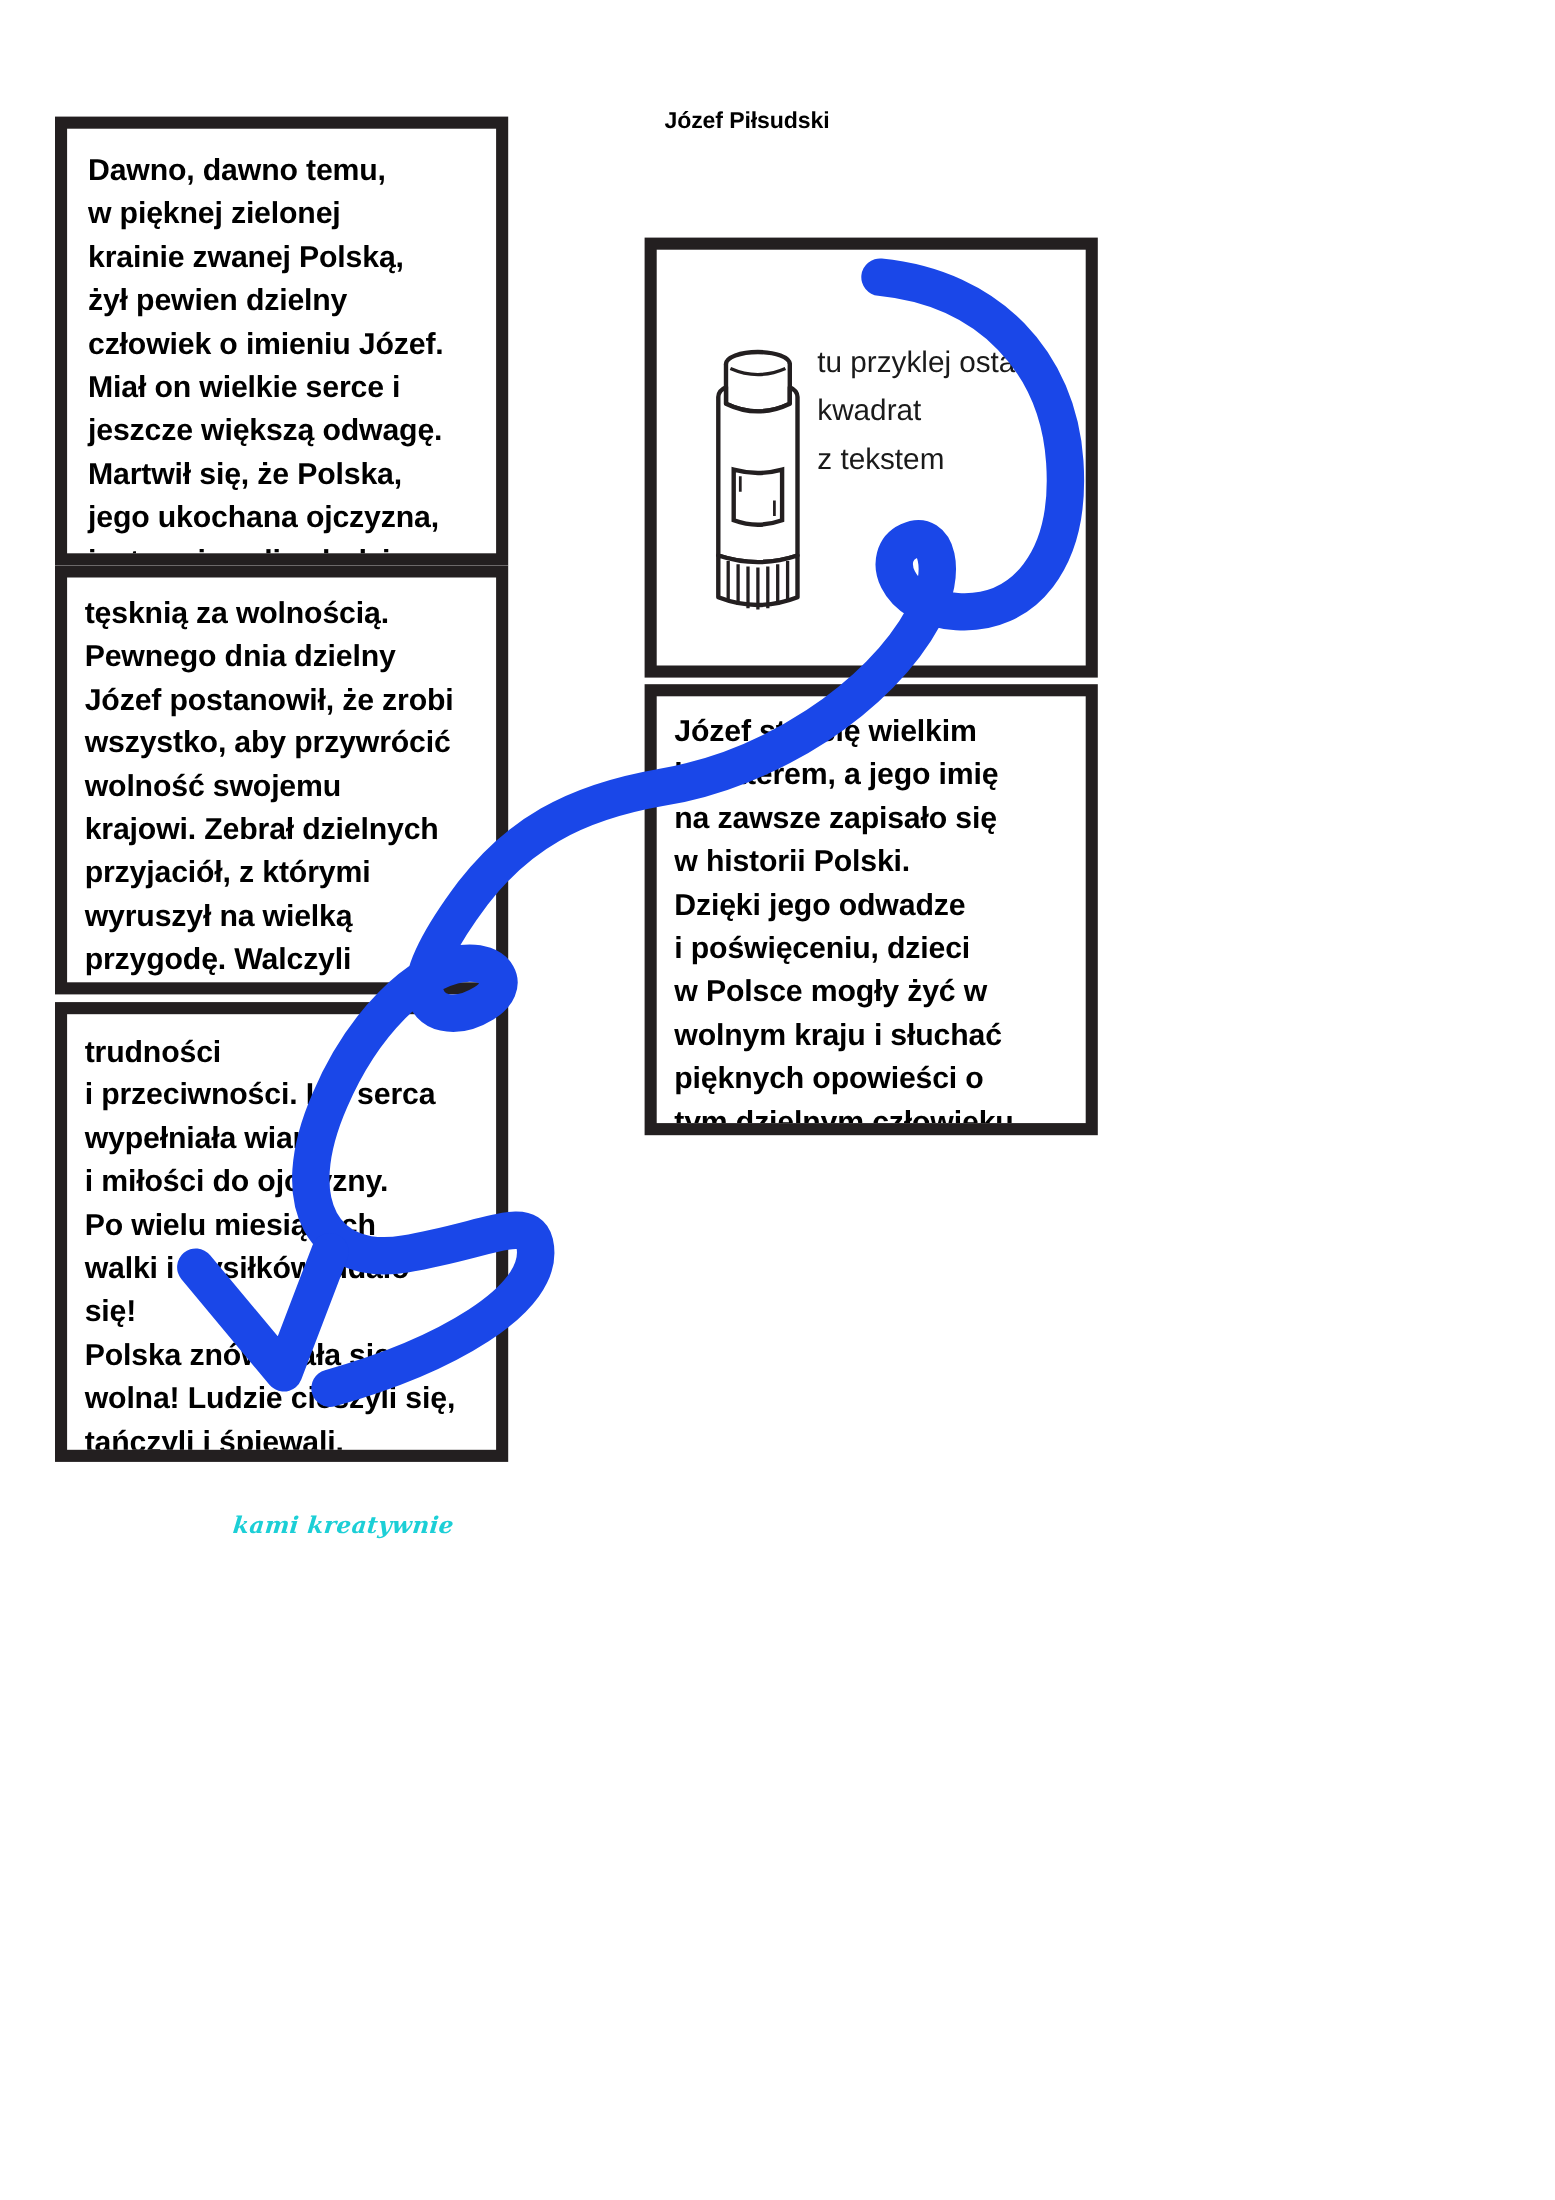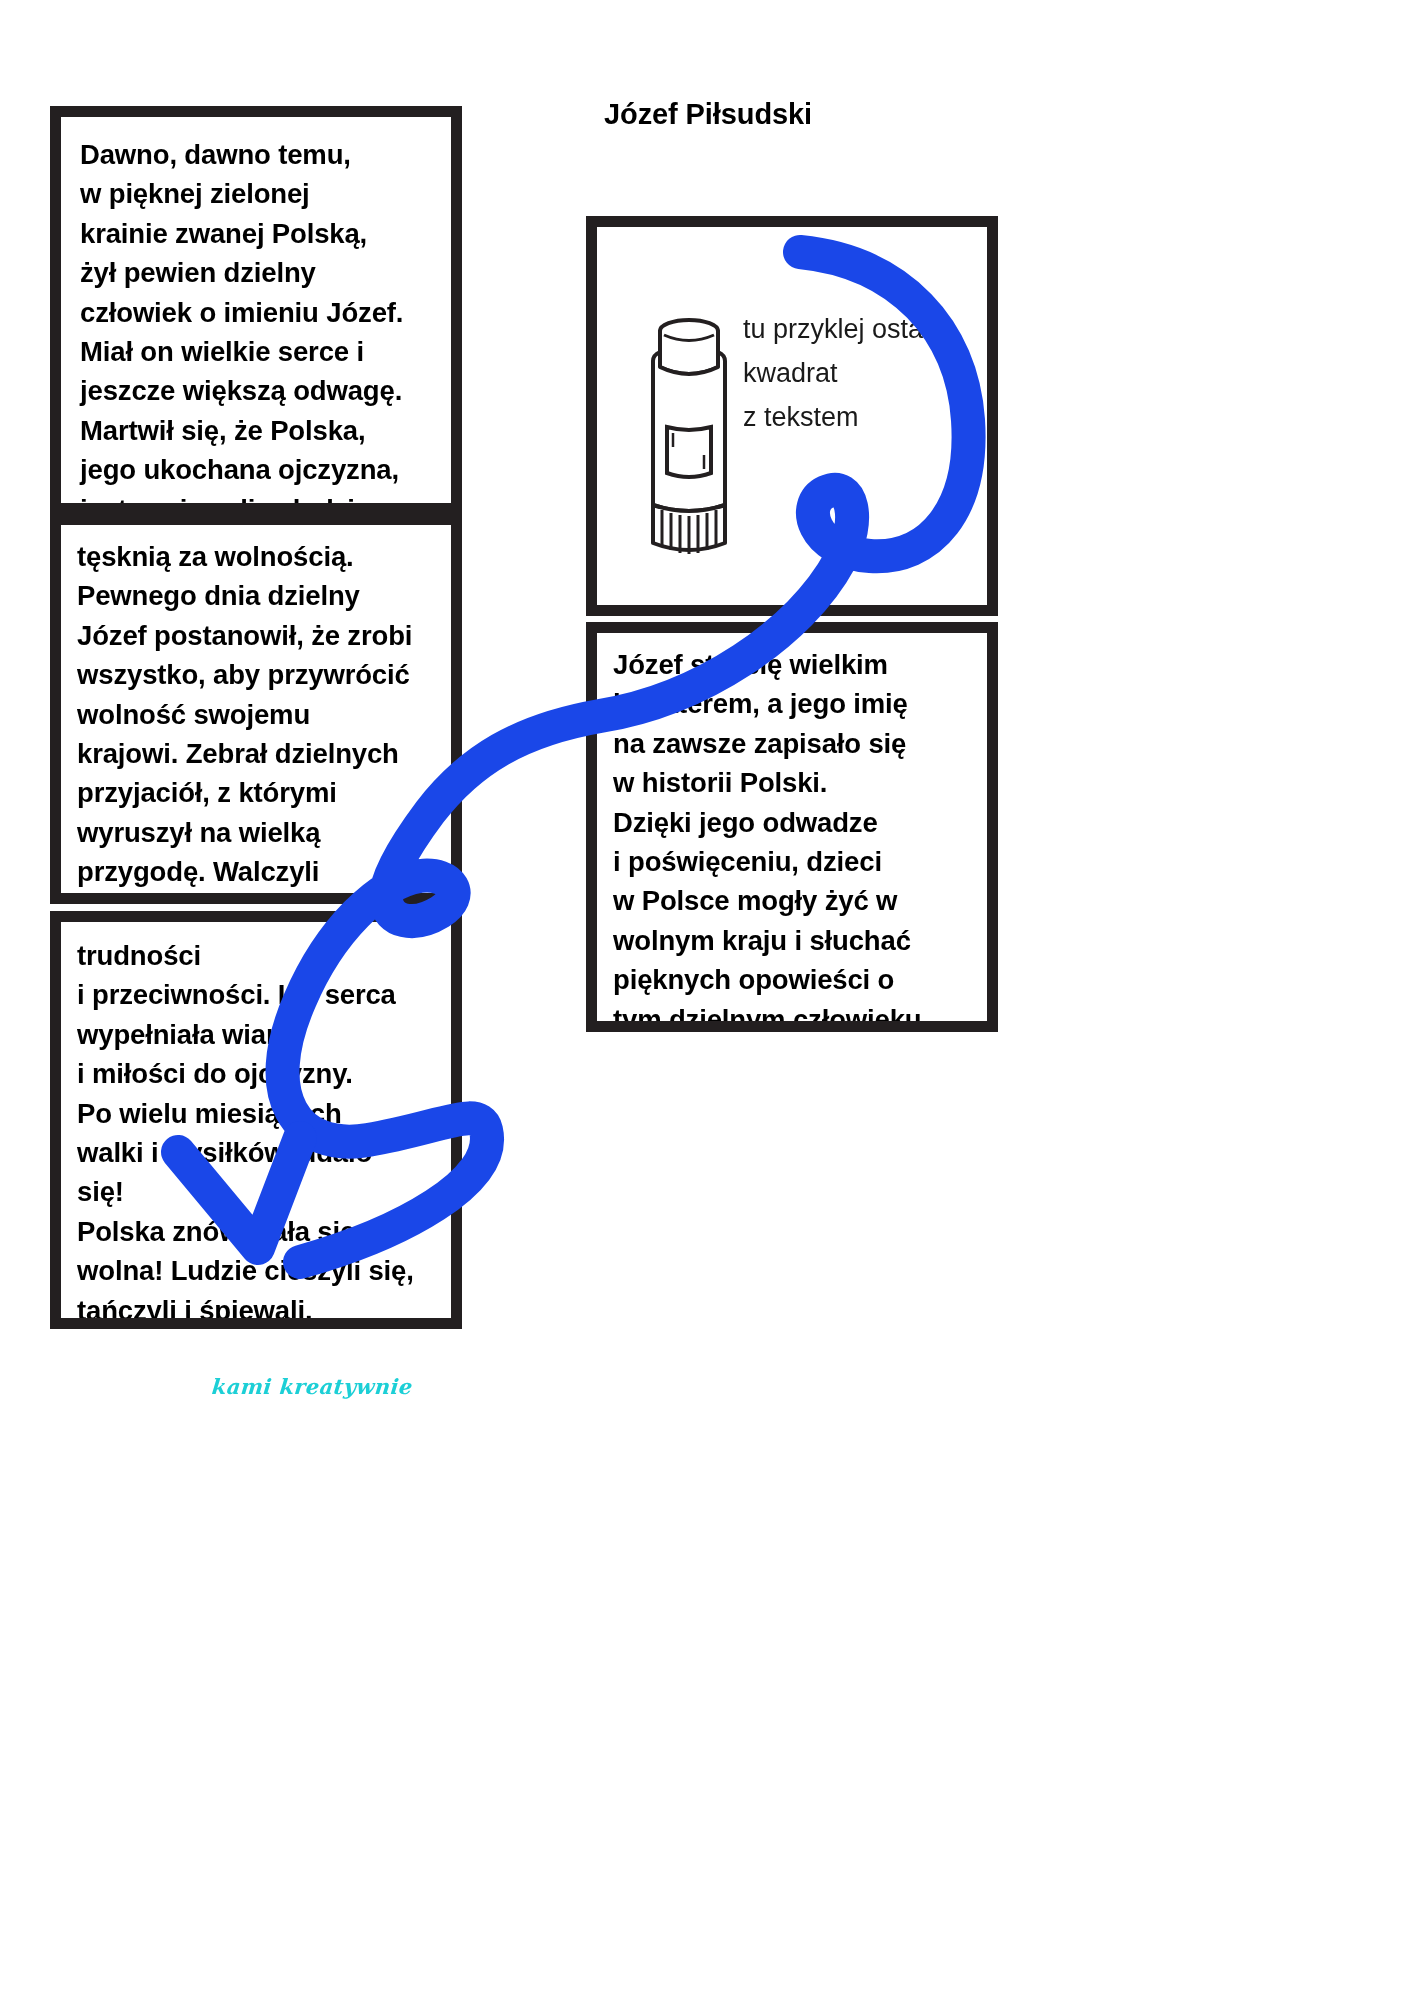--- a/index.html
+++ b/index.html
@@ -46,21 +46,21 @@
   #box-left-2 .txt { position: absolute; left: 16px; top: 12px; }
 
   #box-left-3 { left: 50px;  top: 867px;  width: 412px; height: 418px; }
   #box-left-3 .txt { position: absolute; left: 16px; top: 14px; }
 
   
   #title-pilsudski {
     position: absolute;
     left: 604px;
     top: 98px;
-    font-size: 29px;
+    font-size: 21px;
     font-weight: bold;
     color: #000000;
     letter-spacing: -0.1px;
   }
 
   #box-glue {
     left: 586px;
     top: 172px;
     width: 412px;
     height: 400px;

